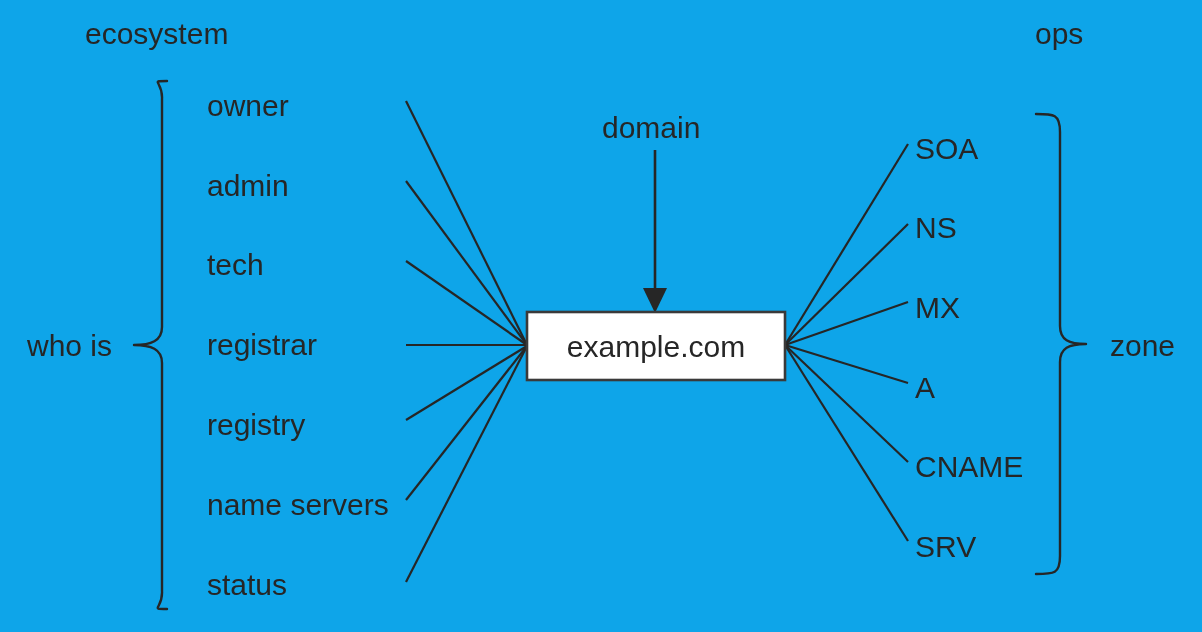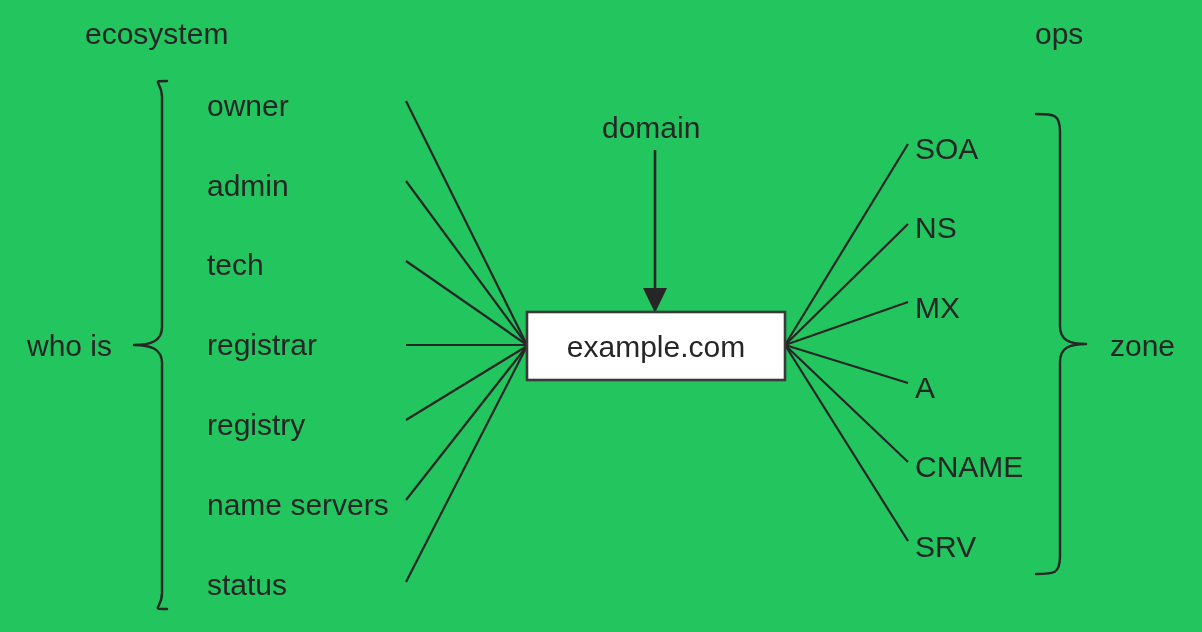--- a/index.html
+++ b/index.html
@@ -4,21 +4,21 @@
 <style>
   html, body {
     margin: 0;
     padding: 0;
     background: #ffffff;
   }
   #canvas {
     position: relative;
     width: 1202px;
     height: 632px;
-    background: #22c55e;
+    background: #0ea5e9;
     overflow: hidden;
     font-family: "Liberation Sans", sans-serif;
   }
   #diagram-svg {
     position: absolute;
     top: 0;
     left: 0;
     width: 1202px;
     height: 632px;
   }

